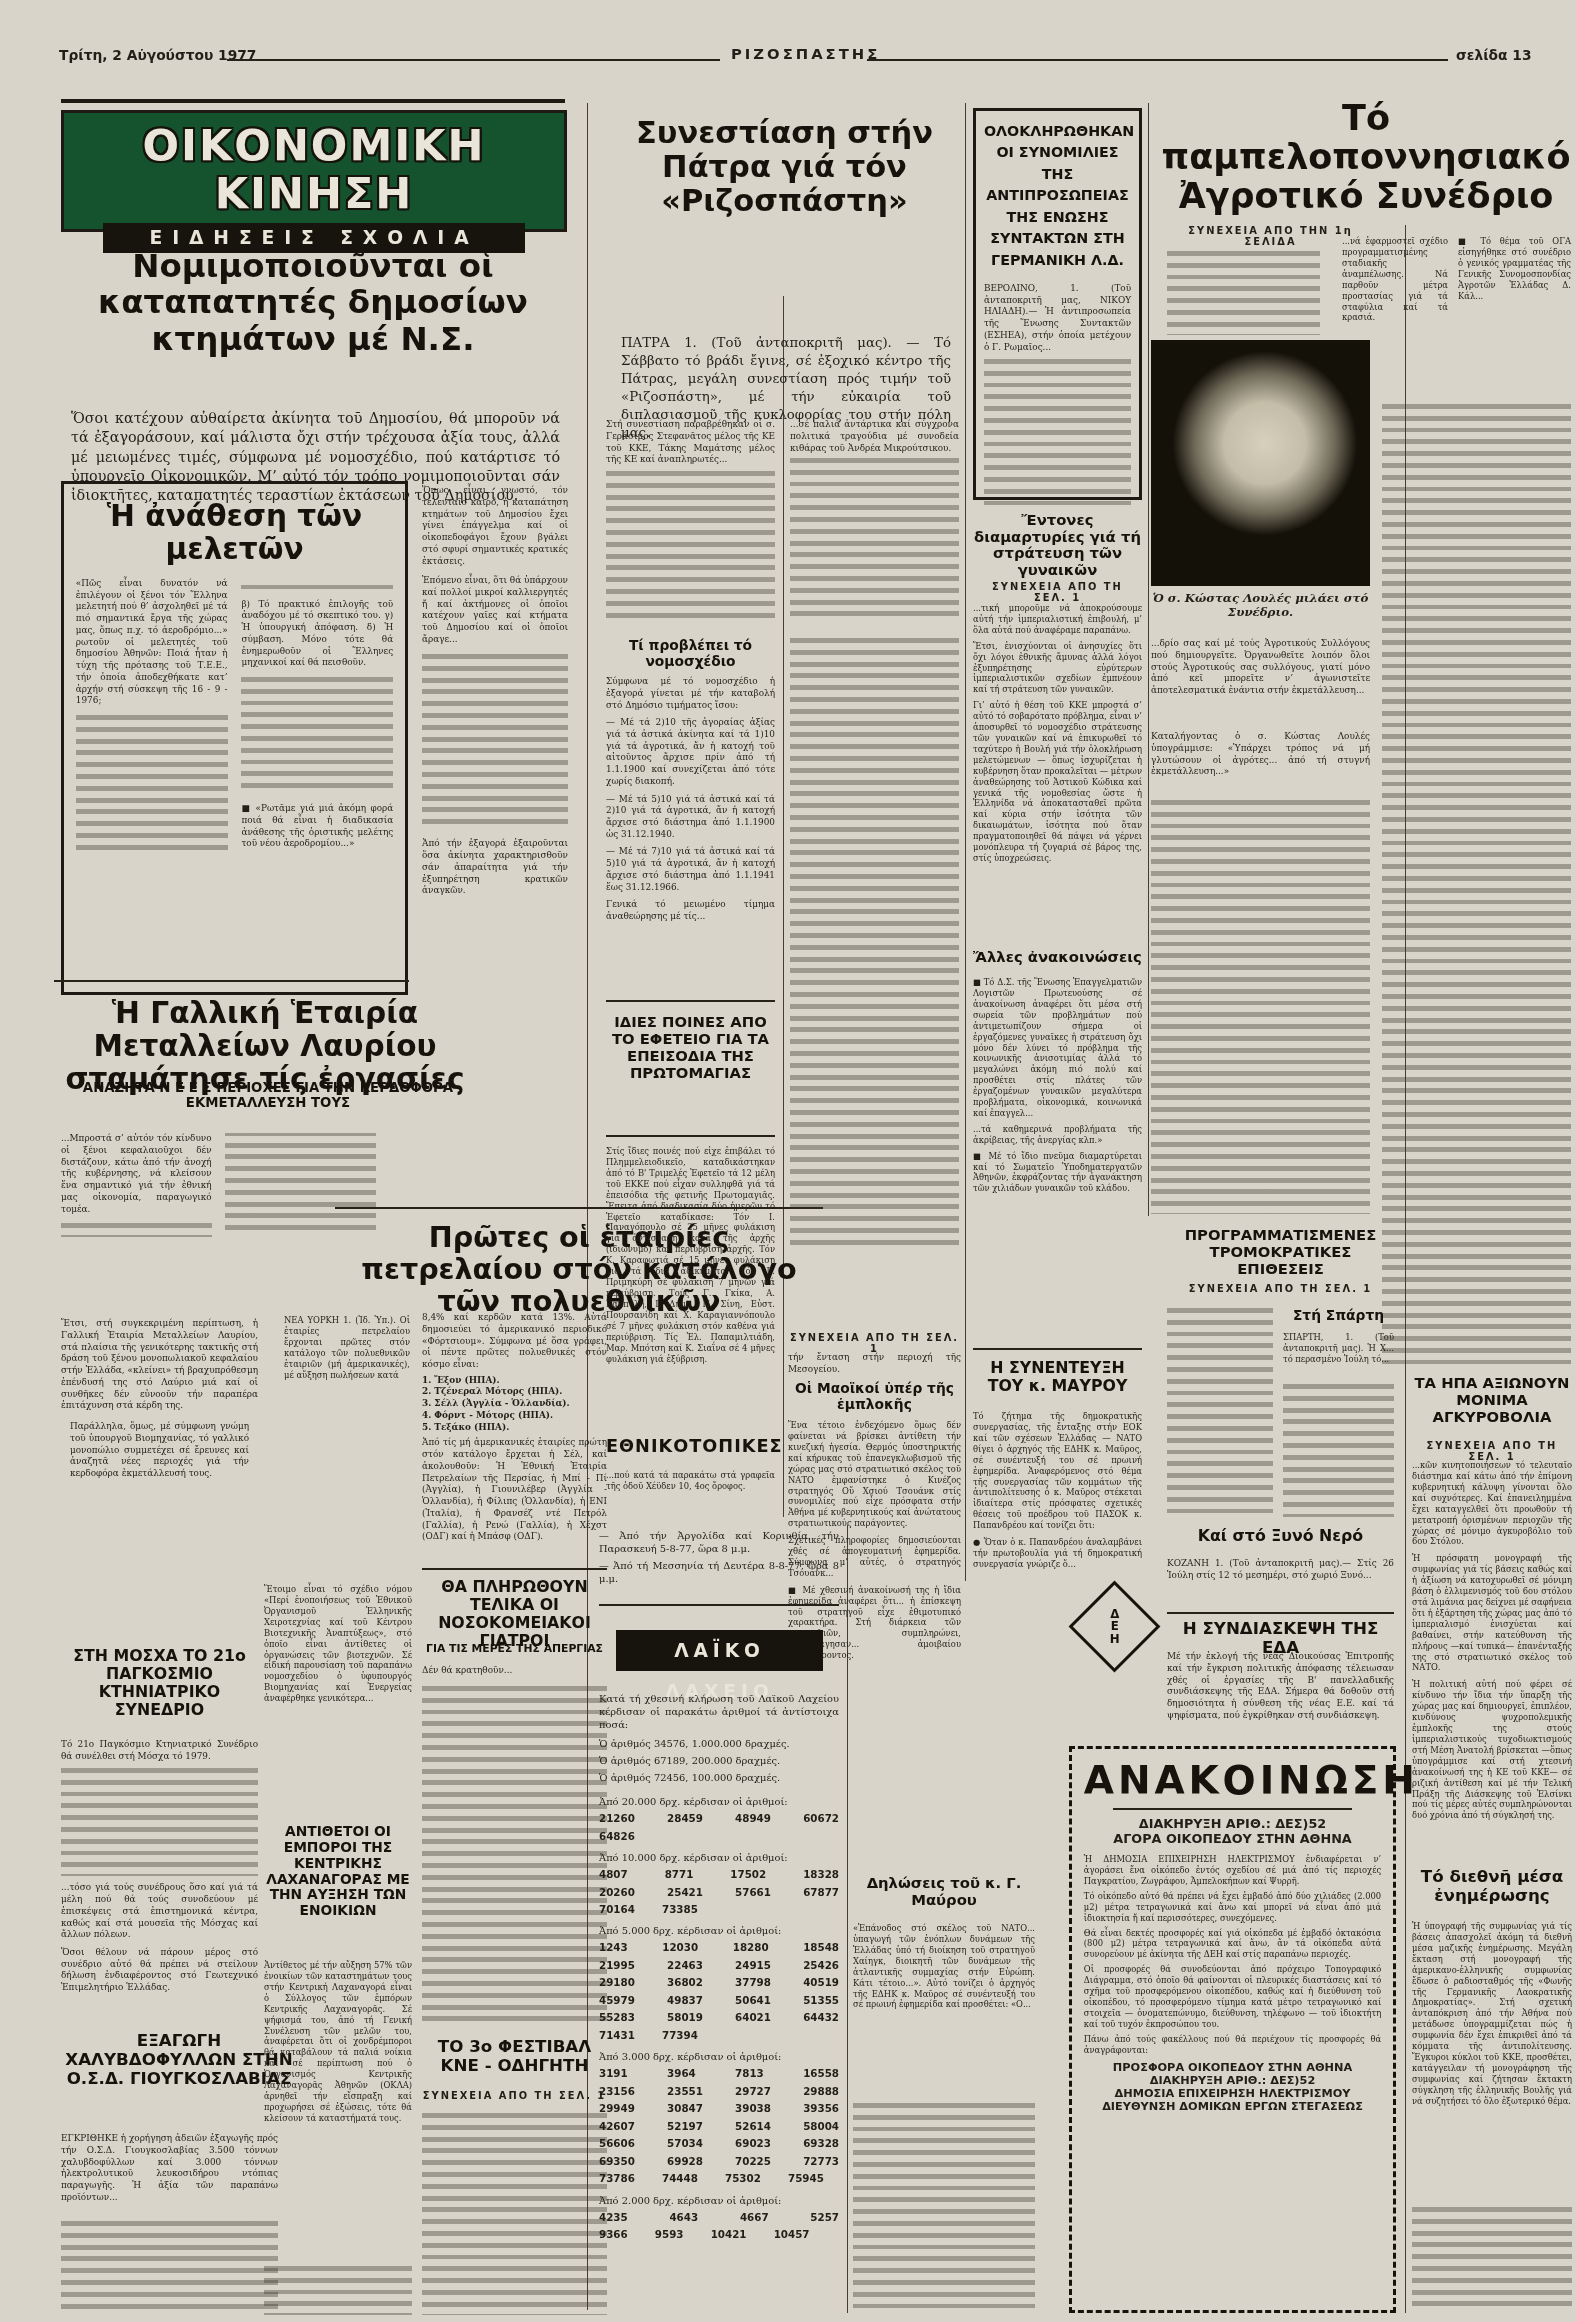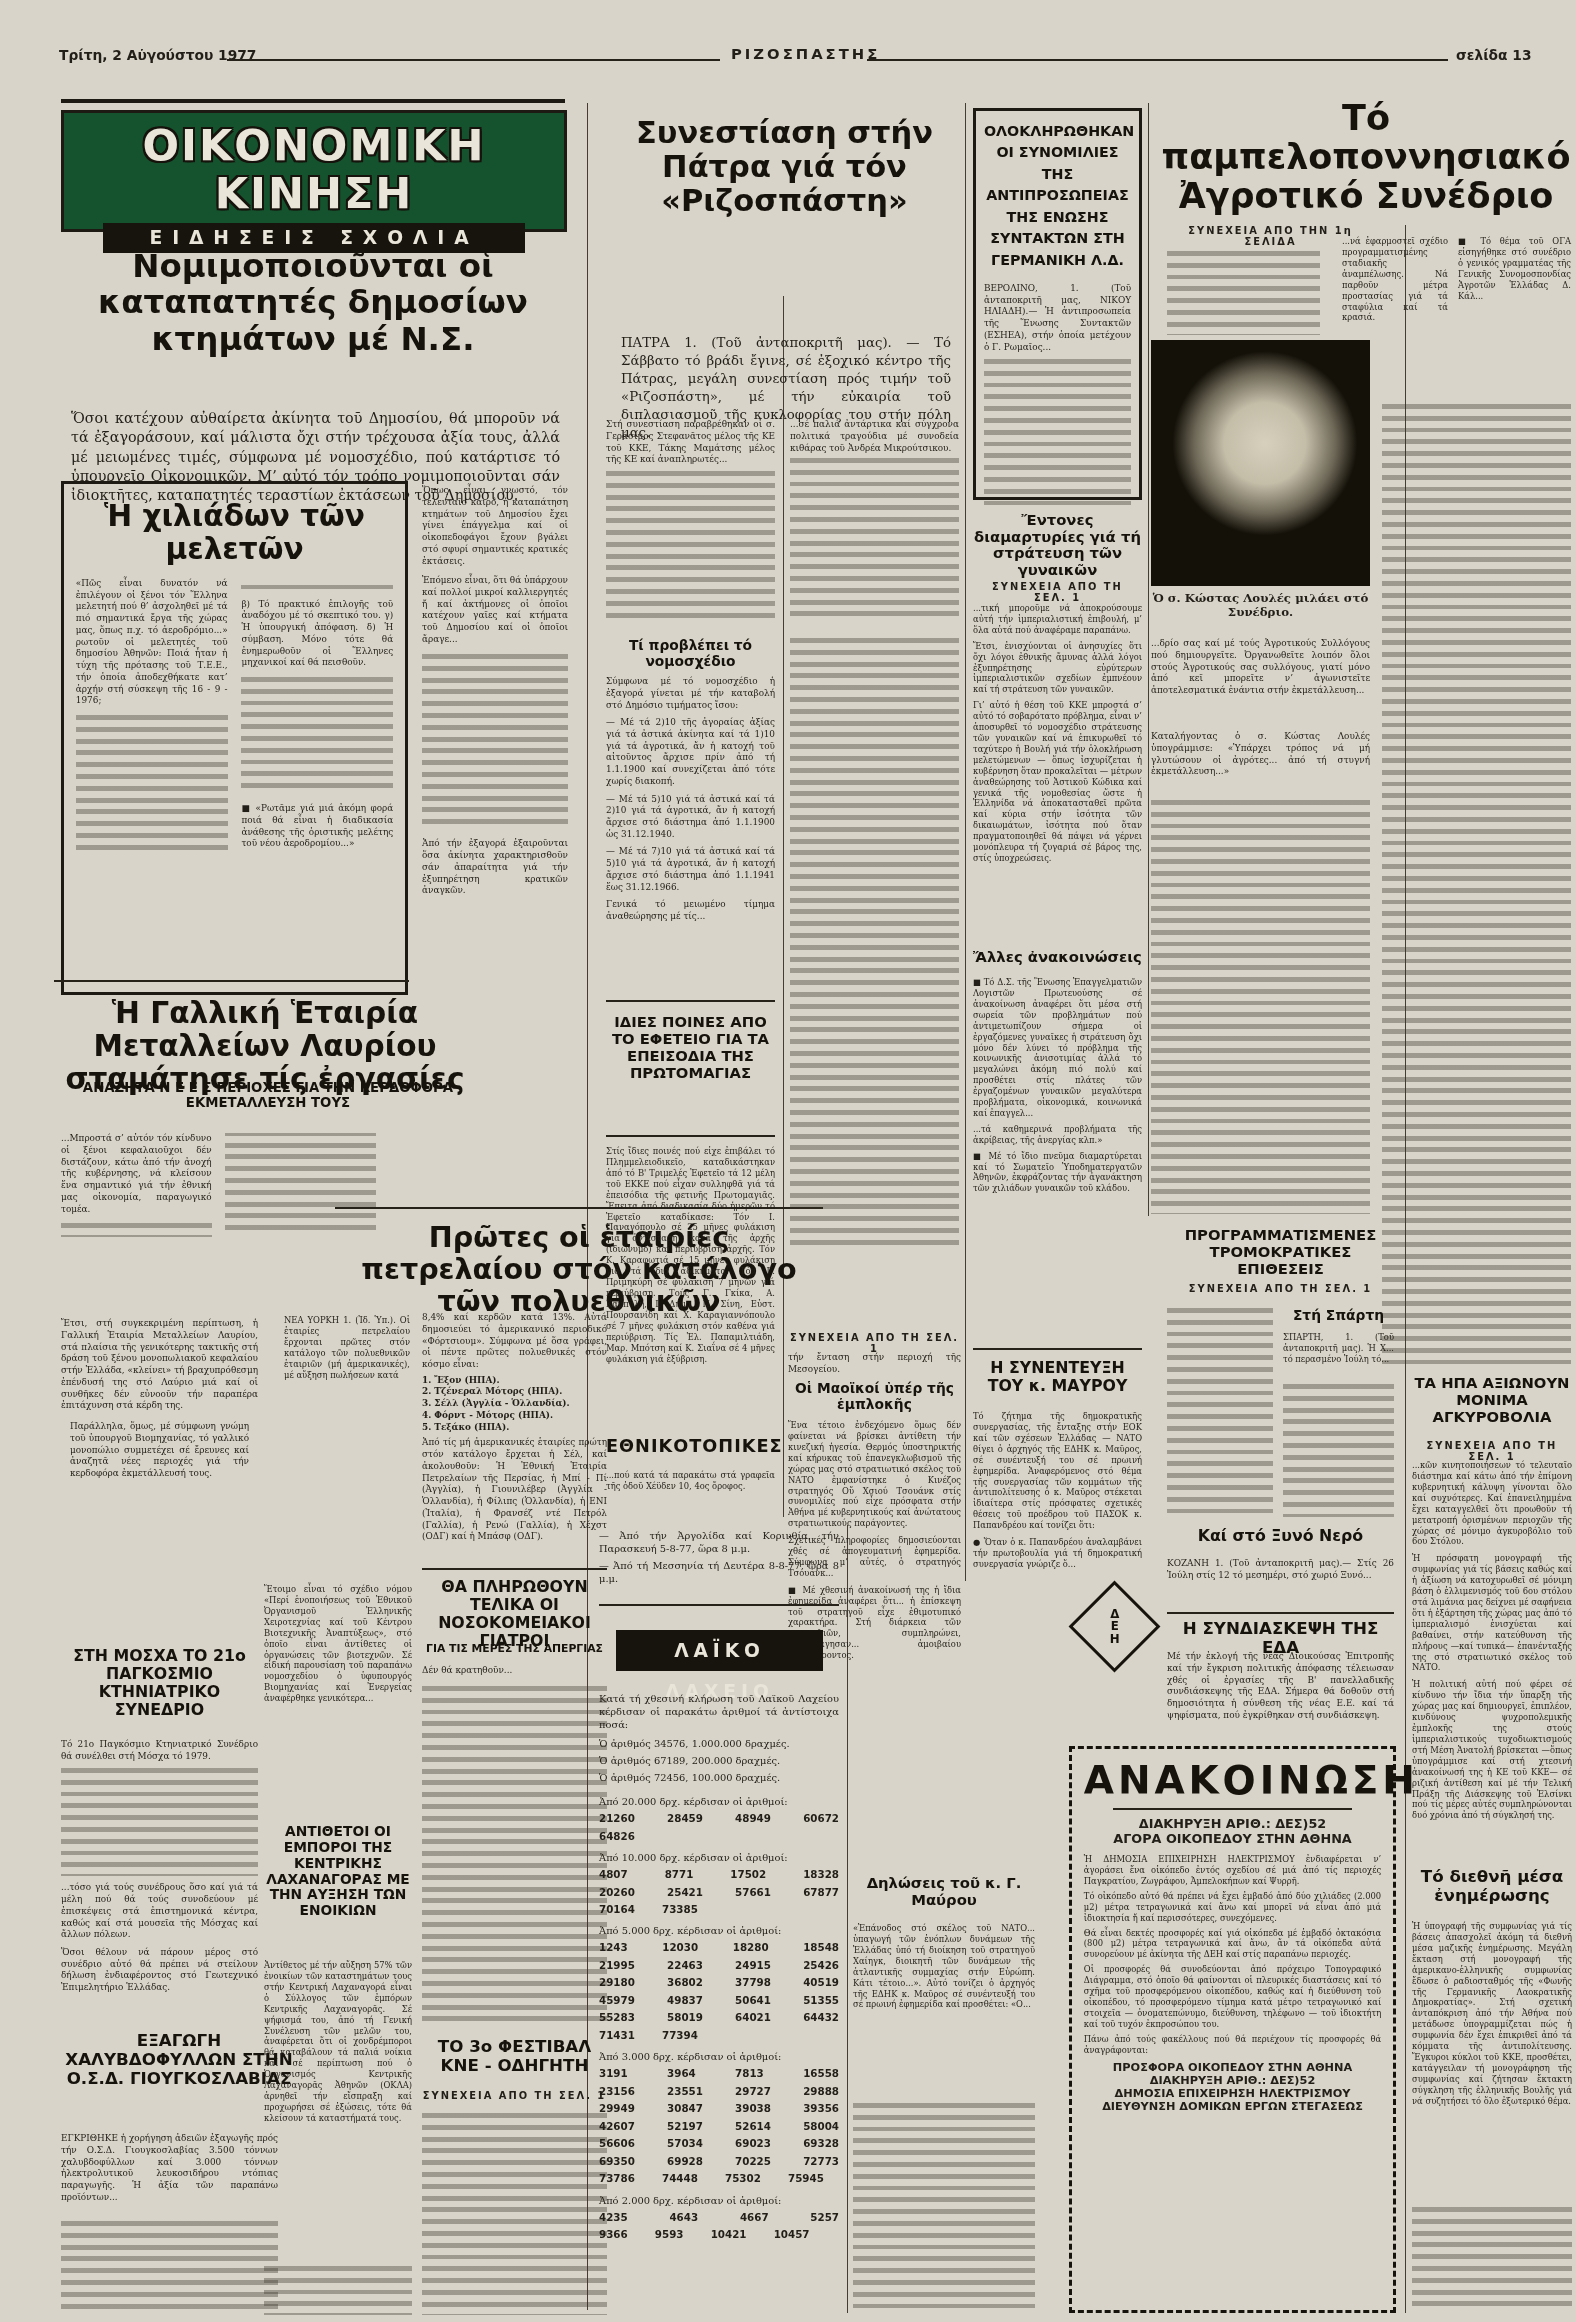--- a/index.html
+++ b/index.html
@@ -54,21 +54,21 @@
   <div class="hr3" style="left:61px;top:99px;width:504px;"></div>
   <div class="abs boxed" style="left:61px;top:110px;width:500px;height:116px;background:#14532d;">
     <div class="hl outline ctr" style="font-size:43px;margin-top:7.9px;letter-spacing:2px;">ΟΙΚΟΝΟΜΙΚΗ ΚΙΝΗΣΗ</div>
     <div class="blackbar ctr sans" style="margin:5.9px 39px 0 39px;height:29.6px;font-size:18.7px;font-weight:bold;letter-spacing:9.9px;line-height:29.6px;">ΕΙΔΗΣΕΙΣ  ΣΧΟΛΙΑ</div>
   </div>
 
   <div class="abs hl ctr" style="left:61px;top:248px;width:504px;font-size:32.5px;">Νομιμοποιοῦνται οἱ καταπατητές δημοσίων κτημάτων μέ Ν.Σ.</div>
   <div class="abs lead" style="left:71px;top:366px;width:489px;">Ὅσοι κατέχουν αὐθαίρετα ἀκίνητα τοῦ Δημοσίου, θά μποροῦν νά τά ἐξαγοράσουν, καί μάλιστα ὄχι στήν τρέχουσα ἀξία τους, ἀλλά μέ μειωμένες τιμές, σύμφωνα μέ νομοσχέδιο, πού κατάρτισε τό ὑπουργεῖο Οἰκονομικῶν. Μ’ αὐτό τόν τρόπο νομιμοποιοῦνται σάν ἰδιοκτῆτες, καταπατητές τεραστίων ἐκτάσεων τοῦ Δημοσίου.</div>
 
   <div class="abs boxed" style="left:61px;top:481px;width:347px;height:514px;padding:9.9px 11.8px;box-sizing:border-box;">
-    <div class="hl ctr" style="font-size:29.6px;margin:5.9px 0 11.8px 0;">Ἡ χιλιάδων τῶν μελετῶν</div>
+    <div class="hl ctr" style="font-size:29.6px;margin:5.9px 0 11.8px 0;">Ἡ ἀνάθεση τῶν μελετῶν</div>
     <div class="cols2">
       <p class="bt" style="margin:0 0 7.9px 0;">«Πῶς εἶναι δυνατόν νά ἐπιλέγουν οἱ ξένοι τόν Ἕλληνα μελετητή πού θ’ ἀσχοληθεῖ μέ τά πιό σημαντικά ἔργα τῆς χώρας μας, ὅπως π.χ. τό ἀεροδρόμιο...» ρωτοῦν οἱ μελετητές τοῦ δημοσίου Ἀθηνῶν: Ποιά ἦταν ἡ τύχη τῆς πρότασης τοῦ Τ.Ε.Ε., τήν ὁποία ἀποδεχθήκατε κατ’ ἀρχήν στή σύσκεψη τῆς 16 - 9 - 1976;</p>
       <div class="ill" style="height:148px;margin-bottom:7.9px;"></div>
       <p class="bt" style="margin:0 0 7.9px 0;">β) Τό πρακτικό ἐπιλογῆς τοῦ ἀναδόχου μέ τό σκεπτικό του. γ) Ἡ ὑπουργική ἀπόφαση. δ) Ἡ σύμβαση. Μόνο τότε θά ἐνημερωθοῦν οἱ Ἕλληνες μηχανικοί καί θά πεισθοῦν.</p>
       <div class="ill" style="height:118px;margin-bottom:7.9px;"></div>
       <p class="bt" style="margin:0;">■ «Ρωτᾶμε γιά μιά ἀκόμη φορά ποιά θά εἶναι ἡ διαδικασία ἀνάθεσης τῆς ὁριστικῆς μελέτης τοῦ νέου ἀεροδρομίου...»</p>
     </div>
   </div>
 
   <div class="abs" style="left:422px;top:485px;width:146px;">
@@ -198,21 +198,21 @@
     <p class="bt2" style="margin:0;">● Ὅταν ὁ κ. Παπανδρέου ἀναλαμβάνει τήν πρωτοβουλία γιά τή δημοκρατική συνεργασία γνώριζε ὅ...</p>
   </div>
 
   <div class="abs hl ctr" style="left:1160px;top:99px;width:412px;font-size:35px;">Τό παμπελοποννησιακό Ἀγροτικό Συνέδριο</div>
   <div class="abs contnote" style="left:1167px;top:225px;width:207px;">ΣΥΝΕΧΕΙΑ ΑΠΟ ΤΗΝ 1η ΣΕΛΙΔΑ</div>
   <div class="abs ill" style="left:1167px;top:251px;width:153px;height:84px;"></div>
   <div class="abs bt2" style="left:1342px;top:236px;width:106px;">...νά ἐφαρμοστεῖ σχέδιο προγραμματισμένης σταδιακῆς ἀναμπέλωσης. Νά παρθοῦν μέτρα προστασίας γιά τά σταφύλια καί τά κρασιά.</div>
   <div class="abs bt2" style="left:1458px;top:236px;width:113px;">■ Τό θέμα τοῦ ΟΓΑ εἰσηγήθηκε στό συνέδριο ὁ γενικός γραμματέας τῆς Γενικῆς Συνομοσπονδίας Ἀγροτῶν Ἑλλάδας Δ. Κάλ...</div>
 
   <div class="abs photo" style="left:1151px;top:340px;width:219px;height:246px;"></div>
-  <div class="abs ctr" style="left:1151px;top:591px;width:219px;font-size:11.8px;font-weight:bold;">Ὁ σ. Κώστας Λουλές μιλάει στό Συνέδριο.</div>
+  <div class="abs ctr" style="left:1151px;top:591px;width:219px;font-size:11.8px;font-weight:bold;font-style:italic;">Ὁ σ. Κώστας Λουλές μιλάει στό Συνέδριο.</div>
   <div class="abs bt" style="left:1151px;top:638px;width:219px;">...δρίο σας καί μέ τούς Ἀγροτικούς Συλλόγους πού δημιουργεῖτε. Ὀργανωθεῖτε λοιπόν ὅλοι στούς Ἀγροτικούς σας συλλόγους, γιατί μόνο ἀπό κεῖ μπορεῖτε ν’ ἀγωνιστεῖτε ἀποτελεσματικά ἐνάντια στήν ἐκμετάλλευση...</div>
   <div class="abs bt" style="left:1151px;top:731px;width:219px;">Καταλήγοντας ὁ σ. Κώστας Λουλές ὑπογράμμισε: «Ὑπάρχει τρόπος νά μή γλυτώσουν οἱ ἀγρότες... ἀπό τή στυγνή ἐκμετάλλευση...»</div>
   <div class="abs ill" style="left:1151px;top:800px;width:219px;height:414px;"></div>
 
   <div class="abs ill" style="left:1382px;top:404px;width:189px;height:960px;"></div>
 
   <div class="abs subhead" style="left:1167px;top:1226px;width:227px;font-size:14.8px;">ΠΡΟΓΡΑΜΜΑΤΙΣΜΕΝΕΣ ΤΡΟΜΟΚΡΑΤΙΚΕΣ ΕΠΙΘΕΣΕΙΣ</div>
   <div class="abs contnote" style="left:1167px;top:1283px;width:227px;">ΣΥΝΕΧΕΙΑ ΑΠΟ ΤΗ ΣΕΛ. 1</div>
   <div class="abs ill" style="left:1167px;top:1308px;width:106px;height:209px;"></div>
 

